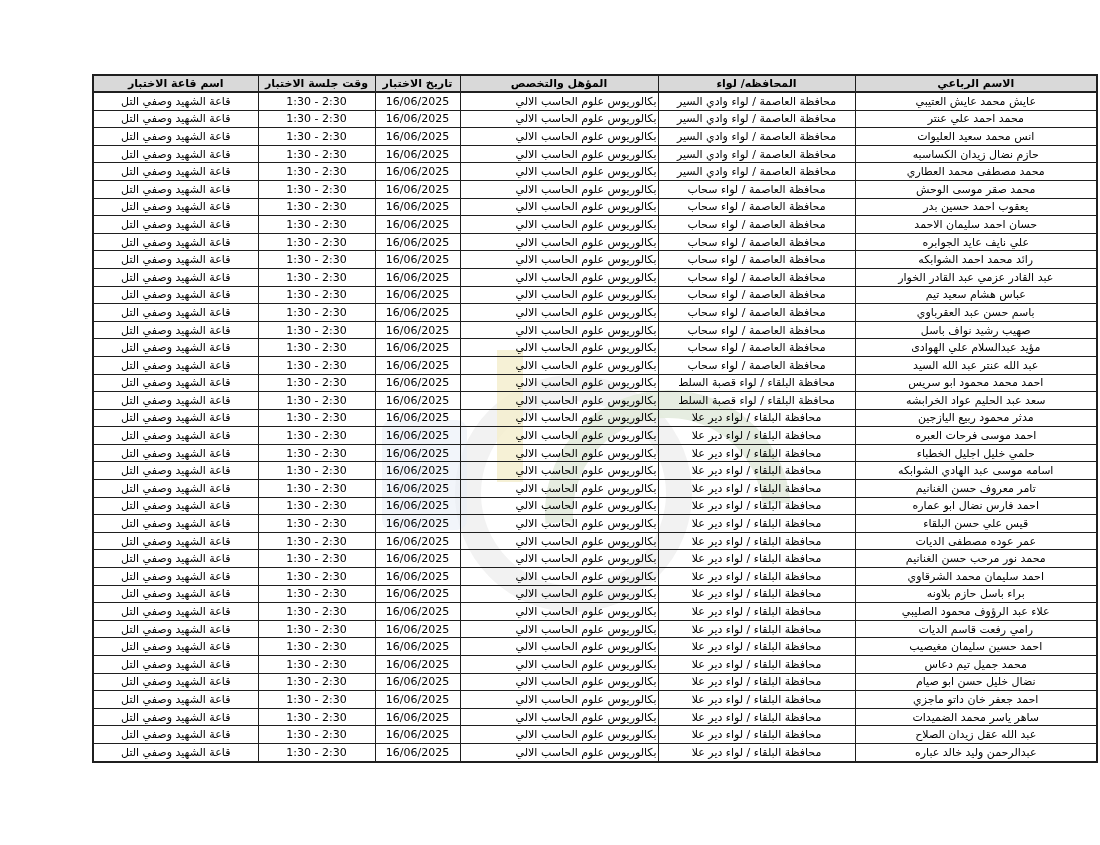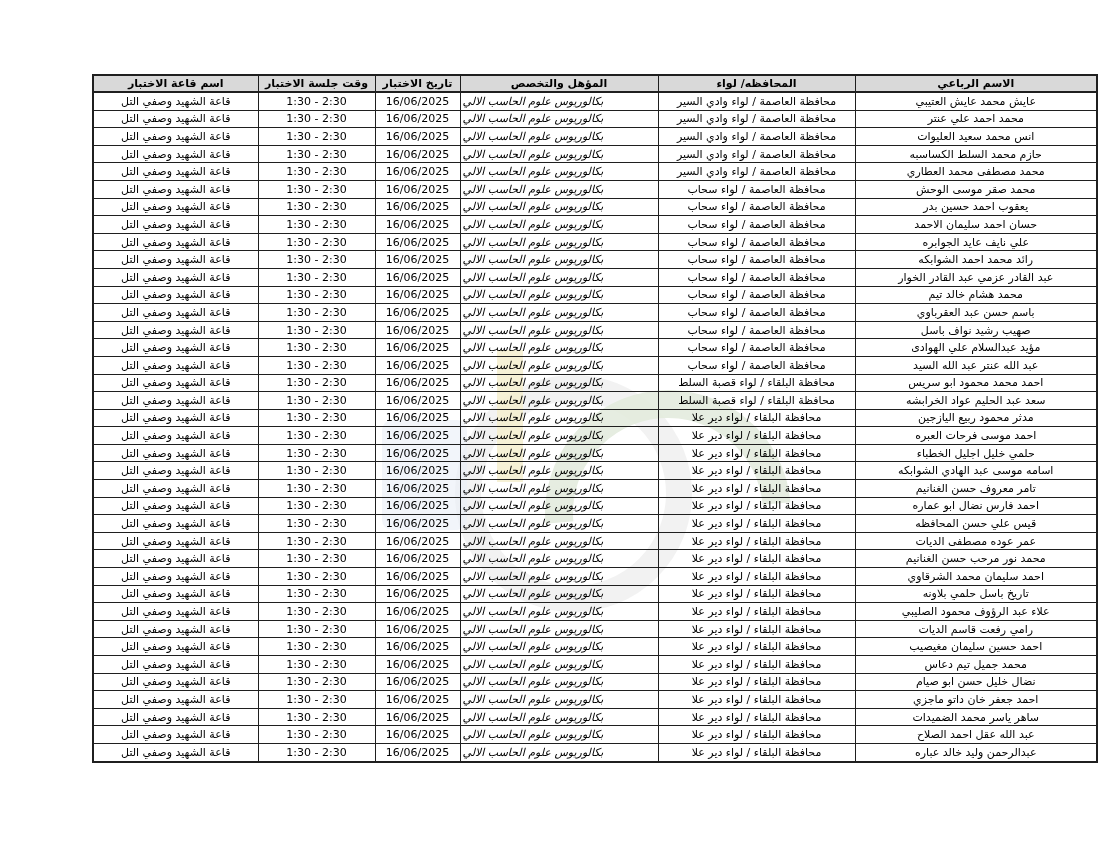--- a/index.html
+++ b/index.html
@@ -82,21 +82,21 @@
     line-height: 14px;
     border-bottom: 2px solid var(--border-c, #1f1f1f);
     margin-left: 20px;
   }
   table.schedule tbody td {
     height: 16.6px;
     line-height: 15px;
     background: transparent;
   }
   table.schedule td.ltr { direction: ltr; unicode-bidi: embed; }
-  table.schedule td.qual { text-align: left; padding-right: 1px; font-style: italic; }
+  table.schedule td.qual { text-align: right; padding-right: 1px; }
 </style>
 </head>
 <body>
 
 <div class="page">
 
   <div class="watermark wm-ring-gray"></div>
   <div class="watermark wm-bar-yellow"></div>
   <div class="watermark wm-ring-green"></div>
   <div class="watermark wm-blob-blue"></div>
@@ -139,21 +139,21 @@
         </tr>
         <tr>
           <td>انس محمد سعيد العليوات</td>
           <td>محافظة العاصمة / لواء وادي السير</td>
           <td class="qual">بكالوريوس علوم الحاسب الالي</td>
           <td class="ltr">16/06/2025</td>
           <td class="ltr">1:30 - 2:30</td>
           <td>قاعة الشهيد وصفي التل</td>
         </tr>
         <tr>
-          <td>حازم محمد السلط الكساسبه</td>
+          <td>حازم نضال زيدان الكساسبه</td>
           <td>محافظة العاصمة / لواء وادي السير</td>
           <td class="qual">بكالوريوس علوم الحاسب الالي</td>
           <td class="ltr">16/06/2025</td>
           <td class="ltr">1:30 - 2:30</td>
           <td>قاعة الشهيد وصفي التل</td>
         </tr>
         <tr>
           <td>محمد مصطفى محمد العطاري</td>
           <td>محافظة العاصمة / لواء وادي السير</td>
           <td class="qual">بكالوريوس علوم الحاسب الالي</td>
@@ -203,21 +203,21 @@
         </tr>
         <tr>
           <td>عبد القادر عزمي عبد القادر الخوار</td>
           <td>محافظة العاصمة / لواء سحاب</td>
           <td class="qual">بكالوريوس علوم الحاسب الالي</td>
           <td class="ltr">16/06/2025</td>
           <td class="ltr">1:30 - 2:30</td>
           <td>قاعة الشهيد وصفي التل</td>
         </tr>
         <tr>
-          <td>محمد هشام خالد تيم</td>
+          <td>عباس هشام سعيد تيم</td>
           <td>محافظة العاصمة / لواء سحاب</td>
           <td class="qual">بكالوريوس علوم الحاسب الالي</td>
           <td class="ltr">16/06/2025</td>
           <td class="ltr">1:30 - 2:30</td>
           <td>قاعة الشهيد وصفي التل</td>
         </tr>
         <tr>
           <td>باسم حسن عبد العقرباوي</td>
           <td>محافظة العاصمة / لواء سحاب</td>
           <td class="qual">بكالوريوس علوم الحاسب الالي</td>
@@ -307,21 +307,21 @@
         </tr>
         <tr>
           <td>احمد فارس نضال ابو عماره</td>
           <td>محافظة البلقاء / لواء دير علا</td>
           <td class="qual">بكالوريوس علوم الحاسب الالي</td>
           <td class="ltr">16/06/2025</td>
           <td class="ltr">1:30 - 2:30</td>
           <td>قاعة الشهيد وصفي التل</td>
         </tr>
         <tr>
-          <td>قيس علي حسن المحافظه</td>
+          <td>قيس علي حسن البلقاء</td>
           <td>محافظة البلقاء / لواء دير علا</td>
           <td class="qual">بكالوريوس علوم الحاسب الالي</td>
           <td class="ltr">16/06/2025</td>
           <td class="ltr">1:30 - 2:30</td>
           <td>قاعة الشهيد وصفي التل</td>
         </tr>
         <tr>
           <td>عمر عوده مصطفى الديات</td>
           <td>محافظة البلقاء / لواء دير علا</td>
           <td class="qual">بكالوريوس علوم الحاسب الالي</td>
@@ -339,21 +339,21 @@
         </tr>
         <tr>
           <td>احمد سليمان محمد الشرقاوي</td>
           <td>محافظة البلقاء / لواء دير علا</td>
           <td class="qual">بكالوريوس علوم الحاسب الالي</td>
           <td class="ltr">16/06/2025</td>
           <td class="ltr">1:30 - 2:30</td>
           <td>قاعة الشهيد وصفي التل</td>
         </tr>
         <tr>
-          <td>تاريخ باسل حلمي بلاونه</td>
+          <td>براء باسل حازم بلاونه</td>
           <td>محافظة البلقاء / لواء دير علا</td>
           <td class="qual">بكالوريوس علوم الحاسب الالي</td>
           <td class="ltr">16/06/2025</td>
           <td class="ltr">1:30 - 2:30</td>
           <td>قاعة الشهيد وصفي التل</td>
         </tr>
         <tr>
           <td>علاء عبد الرؤوف محمود الصليبي</td>
           <td>محافظة البلقاء / لواء دير علا</td>
           <td class="qual">بكالوريوس علوم الحاسب الالي</td>
@@ -403,21 +403,21 @@
         </tr>
         <tr>
           <td>ساهر ياسر محمد الضميدات</td>
           <td>محافظة البلقاء / لواء دير علا</td>
           <td class="qual">بكالوريوس علوم الحاسب الالي</td>
           <td class="ltr">16/06/2025</td>
           <td class="ltr">1:30 - 2:30</td>
           <td>قاعة الشهيد وصفي التل</td>
         </tr>
         <tr>
-          <td>عبد الله عقل احمد الصلاح</td>
+          <td>عبد الله عقل زيدان الصلاح</td>
           <td>محافظة البلقاء / لواء دير علا</td>
           <td class="qual">بكالوريوس علوم الحاسب الالي</td>
           <td class="ltr">16/06/2025</td>
           <td class="ltr">1:30 - 2:30</td>
           <td>قاعة الشهيد وصفي التل</td>
         </tr>
         <tr>
           <td>عبدالرحمن وليد خالد عباره</td>
           <td>محافظة البلقاء / لواء دير علا</td>
           <td class="qual">بكالوريوس علوم الحاسب الالي</td>

